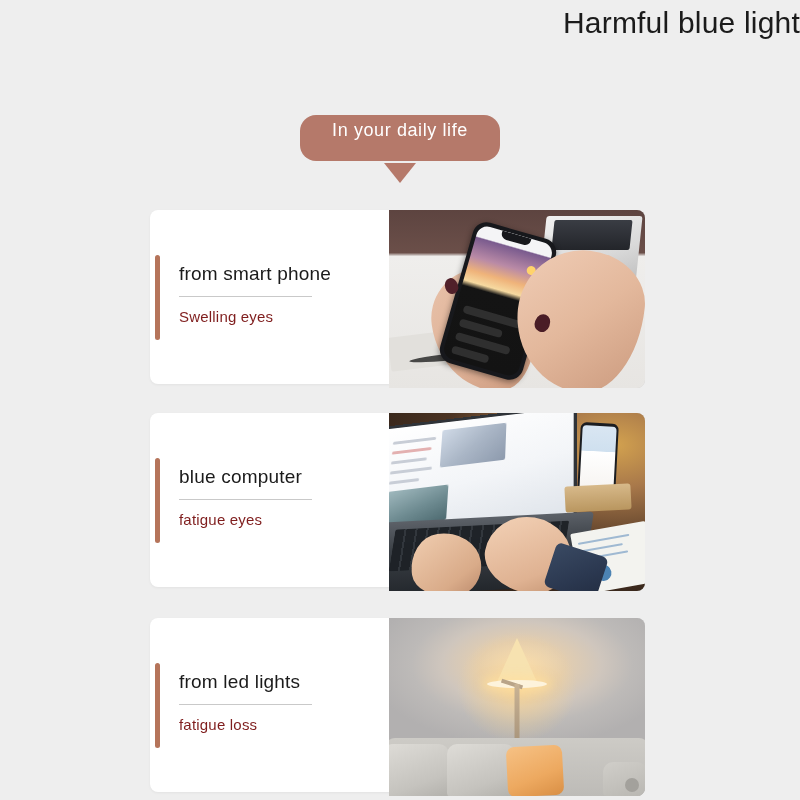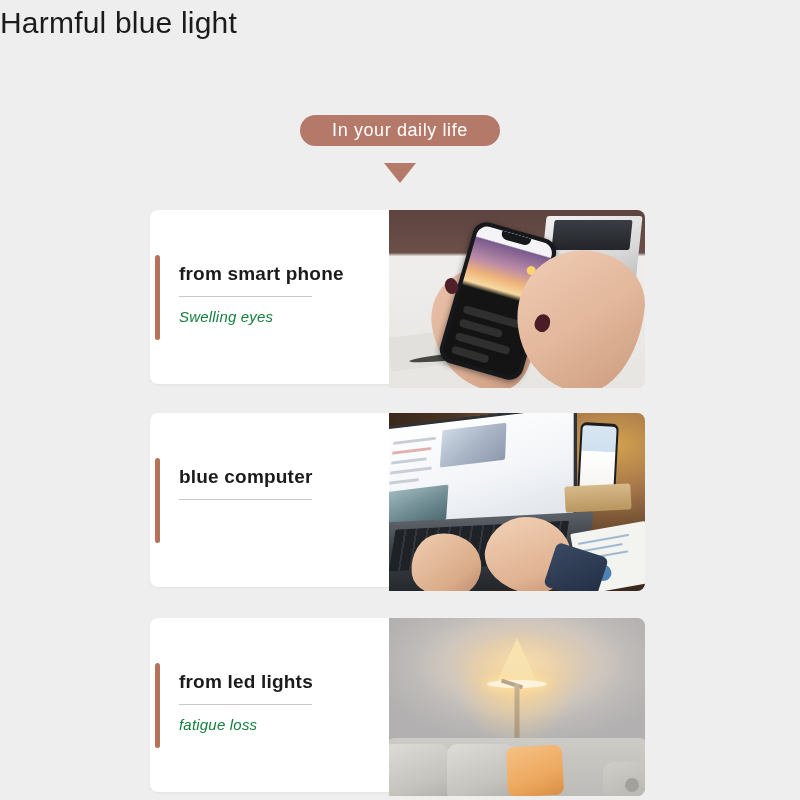--- a/index.html
+++ b/index.html
@@ -14,21 +14,21 @@
     overflow: hidden;
     position: relative;
   }
 
   
   .headline {
     position: absolute;
     top: 0px;
     left: 0;
     width: 800px;
-    text-align: left;
+    text-align: right;
     font-size: 30px;
     line-height: 38px;
     font-weight: 400;
     color: #1b1b1b;
     letter-spacing: 0.2px;
     padding-top: 4px;
     box-sizing: border-box;
   }
   .headline .line { display: block; }
 
@@ -40,21 +40,21 @@
     width: 800px;
     display: flex;
     justify-content: center;
   }
   .badge {
     display: inline-block;
     background: #b5796a;
     color: #ffffff;
     font-size: 18px;
     line-height: 31px;
-    height: 31px;
+    height: 46px;
     padding: 0 32px;
     border-radius: 16px;
     letter-spacing: 0.6px;
     white-space: nowrap;
   }
 
   
   .arrow-wrap {
     position: absolute;
     top: 163px;
@@ -106,38 +106,37 @@
   .card-body {
     position: absolute;
     left: 29px;
     top: 52px;
     width: 200px;
   }
   .card-title {
     font-size: 19px;
     line-height: 24px;
     color: #1b1b1b;
-    font-weight: 700;
+    font-weight: 400;
     letter-spacing: 0.2px;
     white-space: nowrap;
   }
   .card-divider {
     width: 133px;
     height: 1px;
     background: #c9c9c9;
     margin: 10px 0 10px 0;
   }
   .card-sub {
     font-size: 15px;
     line-height: 20px;
-    color: #15803d;
+    color: #7f1d1d;
     font-weight: 400;
     letter-spacing: 0.2px;
     white-space: nowrap;
-    font-style: italic;
   }
 
   
   .card-photo {
     position: absolute;
     left: 239px;
     top: 0;
     width: 256px;
     height: 178px;
     border-radius: 0 8px 8px 0;
@@ -419,20 +418,21 @@
     </div>
   </div>
 </div>
 
 <div class="card card-2">
   <div class="card-text">
     <div class="accent-bar"></div>
     <div class="card-body">
       <div class="card-title">blue computer</div>
       <div class="card-divider"></div>
+      <div class="card-sub">fatigue eyes</div>
     </div>
   </div>
   <div class="card-photo">
     <div class="scene">
       <div class="p2-bg"></div>
       <div class="p2-lid">
         <div class="p2-doc-line" style="top:14px;width:44px;"></div>
         <div class="p2-doc-line" style="top:24px;width:40px;background:#e3b0b0;"></div>
         <div class="p2-doc-line" style="top:34px;width:36px;"></div>
         <div class="p2-doc-line" style="top:44px;width:42px;"></div>

